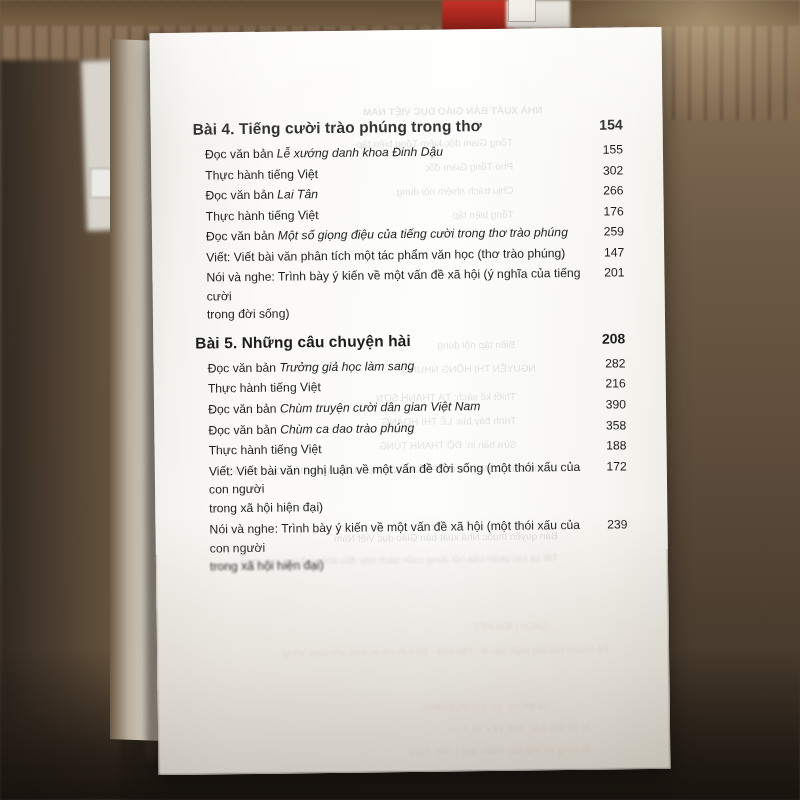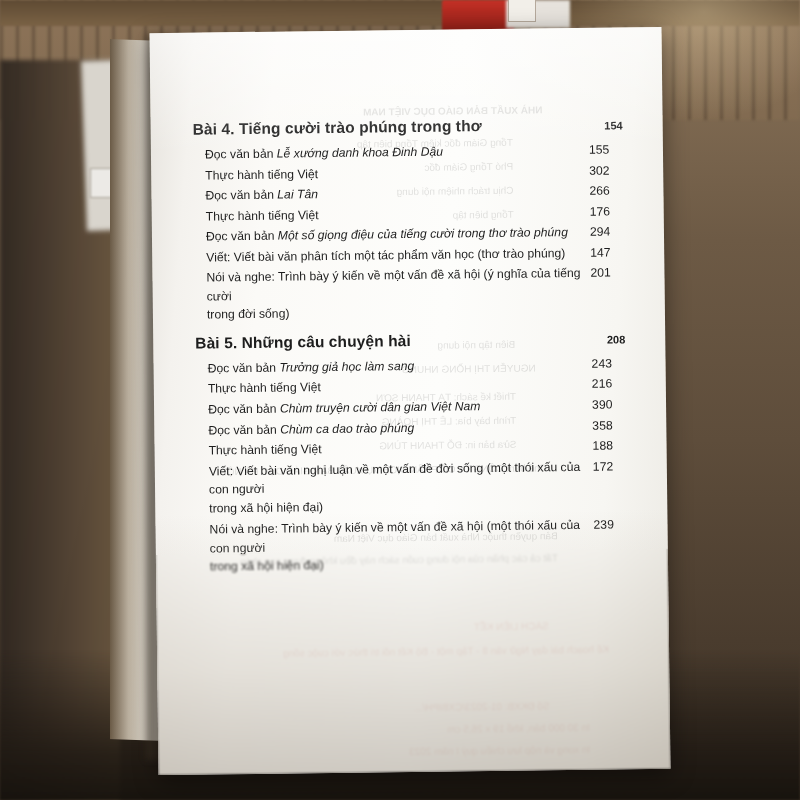--- a/index.html
+++ b/index.html
@@ -177,36 +177,37 @@
   }
   .section-head .sh-title {
     flex: 1 1 auto;
     letter-spacing: 0.1px;
   }
   .section-head .sh-page {
     flex: 0 0 auto;
     width: 40px;
     text-align: right;
     font-weight: bold;
-    font-size: 11px;
+    font-size: 14px;
   }
   .entry {
     display: flex;
     align-items: baseline;
     font-size: 12.2px;
     line-height: 1.52;
     margin: 0 0 2px 12px;
   }
   .entry .e-text {
     flex: 1 1 auto;
     padding-right: 10px;
   }
   .entry .e-page {
     flex: 0 0 auto;
     width: 34px;
+    text-align: right;
     font-size: 12.2px;
   }
   .entry .e-text i { font-style: italic; }
   .cont {
     font-size: 12.2px;
     line-height: 1.52;
     margin: -2px 0 3px 12px;
   }
   
   .dof {
@@ -283,21 +284,21 @@
             <div class="e-page">266</div>
           </div>
 
           <div class="entry">
             <div class="e-text"><span>Thực hành tiếng Việt</span></div>
             <div class="e-page">176</div>
           </div>
 
           <div class="entry">
             <div class="e-text"><span>Đọc văn bản </span><i>Một số giọng điệu của tiếng cười trong thơ trào phúng</i></div>
-            <div class="e-page">294</div>
+            <div class="e-page">259</div>
           </div>
 
           <div class="entry">
             <div class="e-text"><span>Viết: Viết bài văn phân tích một tác phẩm văn học </span><span>(thơ trào phúng)</span></div>
             <div class="e-page">147</div>
           </div>
 
           <div class="entry">
             <div class="e-text"><span>Nói và nghe: Trình bày ý kiến về một vấn đề xã hội (ý nghĩa của tiếng cười</span></div>
             <div class="e-page">201</div>
@@ -306,21 +307,21 @@
         </div>
 
         <div class="section">
           <div class="section-head">
             <div class="sh-title"><span>Bài 5.</span> <span>Những câu chuyện hài</span></div>
             <div class="sh-page">208</div>
           </div>
 
           <div class="entry">
             <div class="e-text"><span>Đọc văn bản </span><i>Trưởng giả học làm sang</i></div>
-            <div class="e-page">243</div>
+            <div class="e-page">282</div>
           </div>
 
           <div class="entry">
             <div class="e-text"><span>Thực hành tiếng Việt</span></div>
             <div class="e-page">216</div>
           </div>
 
           <div class="entry">
             <div class="e-text"><span>Đọc văn bản </span><i>Chùm truyện cười dân gian Việt Nam</i></div>
             <div class="e-page">390</div>

